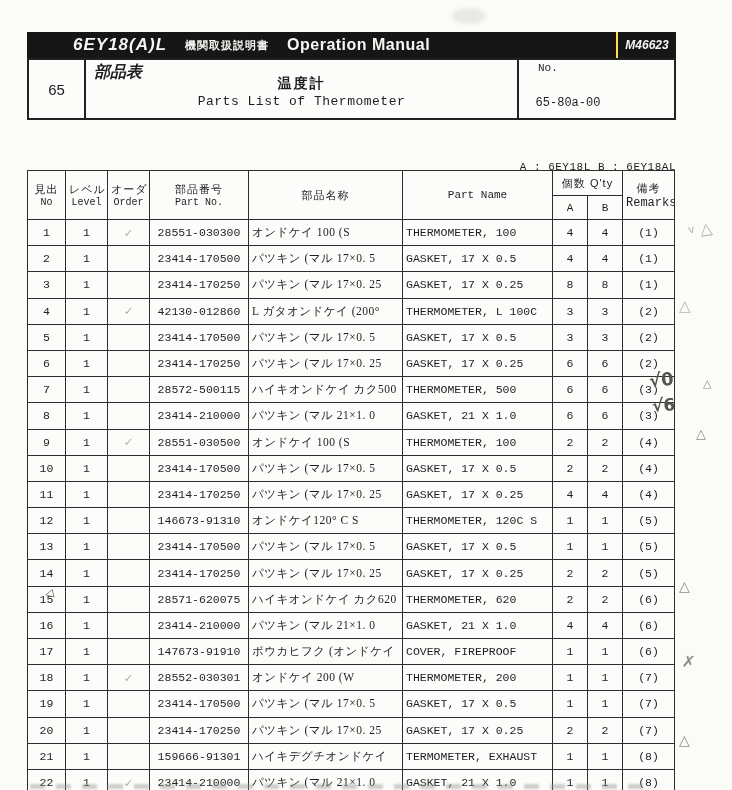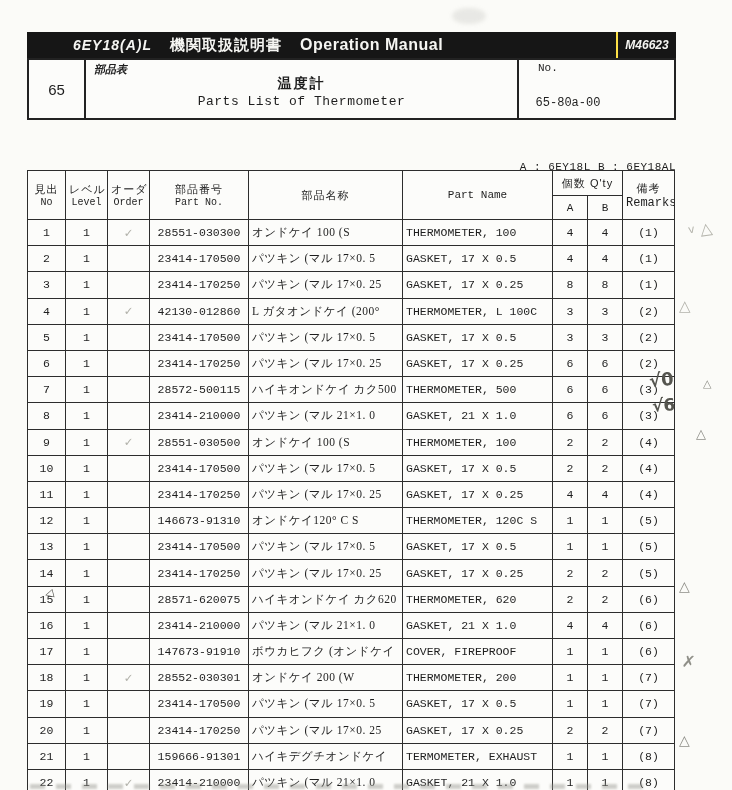--- a/index.html
+++ b/index.html
@@ -14,40 +14,40 @@
   .page{position:absolute;left:0;top:0;width:732px;height:790px;}
   .mono{font-family:"Liberation Mono","DejaVu Sans Mono",monospace;}
 
   
   .title-bar{
     position:absolute;left:27px;top:32px;width:649px;height:26px;
     background:#161616;color:#f5f5f2;
     display:flex;align-items:center;
   }
   .bar-main{flex:1;display:flex;align-items:center;gap:18px;padding-left:46px;height:100%;}
-  .bar-model{font-size:14px;font-weight:bold;font-style:italic;letter-spacing:1px;}
-  .bar-jp{font-size:15px;font-weight:bold;letter-spacing:1px;}
+  .bar-model{font-size:17px;font-weight:bold;font-style:italic;letter-spacing:1px;}
+  .bar-jp{font-size:11px;font-weight:bold;letter-spacing:1px;}
   .bar-en{font-size:16px;font-weight:bold;letter-spacing:0.5px;}
   .bar-code{
     width:58px;height:100%;border-left:2px solid #fde047;
     display:flex;align-items:center;justify-content:center;
     font-size:12px;font-weight:bold;font-style:italic;
   }
 
   
   .info-box{
     position:absolute;left:27px;top:58px;width:649px;height:62px;
     border:2px solid #222;box-sizing:border-box;
     display:grid;grid-template-columns:57px 433px 98px 1fr;
     background:#fcfcfa;
   }
   .info-cell{border-right:2px solid #222;position:relative;}
   .info-cell:last-child{border-right:none;}
   .section-no{display:flex;align-items:center;justify-content:center;font-size:15px;}
-  .sheet-label{position:absolute;top:2px;left:8px;font-size:11px;font-style:italic;font-family:"Liberation Serif","DejaVu Serif",serif;font-weight:bold;}
+  .sheet-label{position:absolute;top:2px;left:8px;font-size:16px;font-style:italic;font-family:"Liberation Serif","DejaVu Serif",serif;font-weight:bold;}
   .title-jp{position:absolute;top:15px;width:100%;text-align:center;font-size:14px;font-weight:bold;letter-spacing:2px;}
   .title-en{position:absolute;top:34px;width:100%;text-align:center;font-size:13px;letter-spacing:0.5px;}
   .corner-label{position:absolute;top:2px;left:6px;font-size:11px;padding-left:13px;}
   .corner-value{position:absolute;bottom:8px;width:100%;text-align:center;font-size:12px;}
 
   
   .variant-note{
     position:absolute;top:161px;right:56px;
     font-size:11px;letter-spacing:0.5px;
   }

